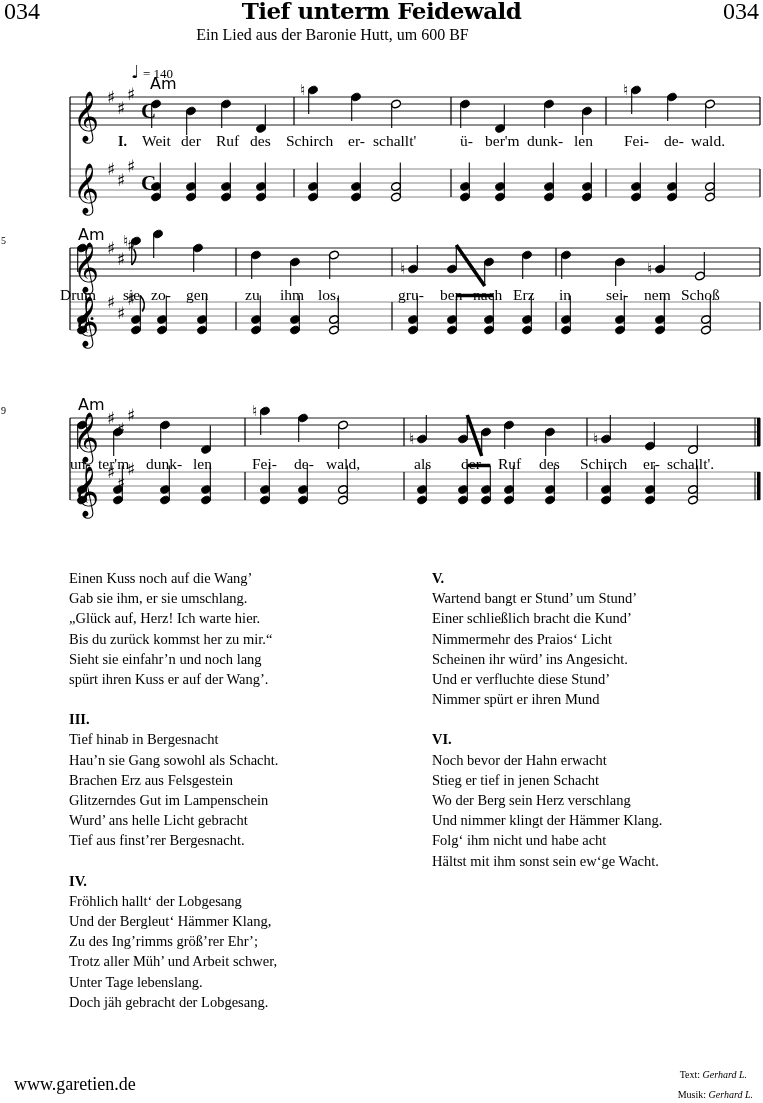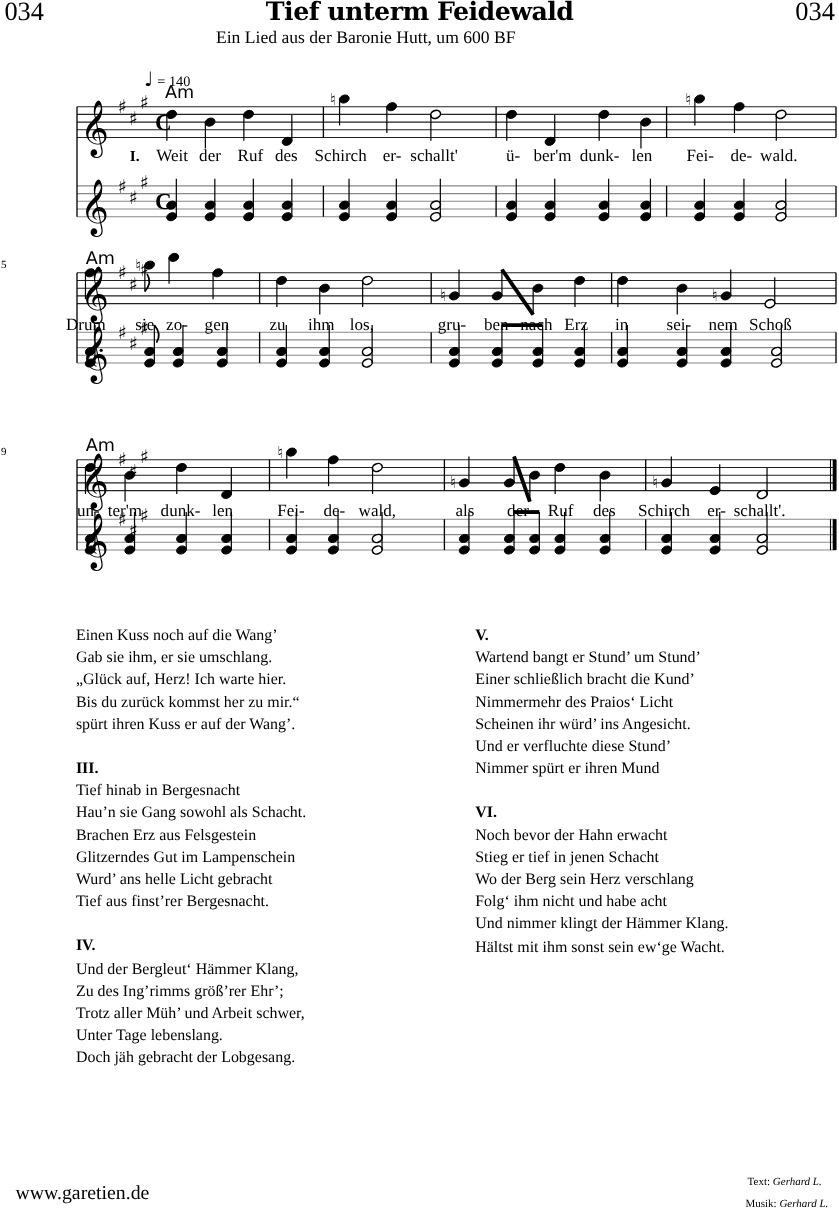--- a/index.html
+++ b/index.html
@@ -401,33 +401,35 @@
     <text x="643" y="469" font-size="15.5" font-family="&quot;Liberation Serif&quot;, serif" fill="#000">er-</text>
     <text x="667" y="469" font-size="15.5" font-family="&quot;Liberation Serif&quot;, serif" fill="#000">schallt'.</text>
   </svg>
 
 <div class="abs verse" id="verses-left" style="left:69px; top:568px; width:330px;">
     <div style="margin-bottom: 20px;">
       <div>Einen Kuss noch auf die Wang’</div>
       <div>Gab sie ihm, er sie umschlang.</div>
       <div>„Glück auf, Herz! Ich warte hier.</div>
       <div>Bis du zurück kommst her zu mir.“</div>
+      <div>Sieht sie einfahr’n und noch lang</div>
       <div>spürt ihren Kuss er auf der Wang’.</div>
     </div>
     <div style="margin-bottom: 20px;">
       <div class="vnum">III.</div>
       <div>Tief hinab in Bergesnacht</div>
       <div>Hau’n sie Gang sowohl als Schacht.</div>
       <div>Brachen Erz aus Felsgestein</div>
       <div>Glitzerndes Gut im Lampenschein</div>
       <div>Wurd’ ans helle Licht gebracht</div>
       <div>Tief aus finst’rer Bergesnacht.</div>
     </div>
     <div style="margin-bottom: 20px;">
       <div class="vnum">IV.</div>
+      <div>Fröhlich hallt‘ der Lobgesang</div>
       <div>Und der Bergleut‘ Hämmer Klang,</div>
       <div>Zu des Ing’rimms größ’rer Ehr’;</div>
       <div>Trotz aller Müh’ und Arbeit schwer,</div>
       <div>Unter Tage lebenslang.</div>
       <div>Doch jäh gebracht der Lobgesang.</div>
     </div>
   </div>
 <div class="abs verse" id="verses-right" style="left:432px; top:568px; width:330px;">
     <div style="margin-bottom: 20px;">
       <div class="vnum">V.</div>
@@ -436,22 +438,22 @@
       <div>Nimmermehr des Praios‘ Licht</div>
       <div>Scheinen ihr würd’ ins Angesicht.</div>
       <div>Und er verfluchte diese Stund’</div>
       <div>Nimmer spürt er ihren Mund</div>
     </div>
     <div style="margin-bottom: 36px;">
       <div class="vnum">VI.</div>
       <div>Noch bevor der Hahn erwacht</div>
       <div>Stieg er tief in jenen Schacht</div>
       <div>Wo der Berg sein Herz verschlang</div>
+      <div>Und nimmer klingt der Hämmer Klang.</div>
       <div>Folg‘ ihm nicht und habe acht</div>
-      <div>Und nimmer klingt der Hämmer Klang.</div>
       <div>Hältst mit ihm sonst sein ew‘ge Wacht.</div>
     </div>
   </div>
 
 <div class="abs" id="footer-url">www.garetien.de</div>
 <div class="abs credit" style="top:1069px;margin-left:18px;">
   <span>Text:</span>
   <i style="margin-right:6px;">Gerhard L.</i>
 </div>
 <div class="abs credit" style="top:1089px;text-align:right;">

